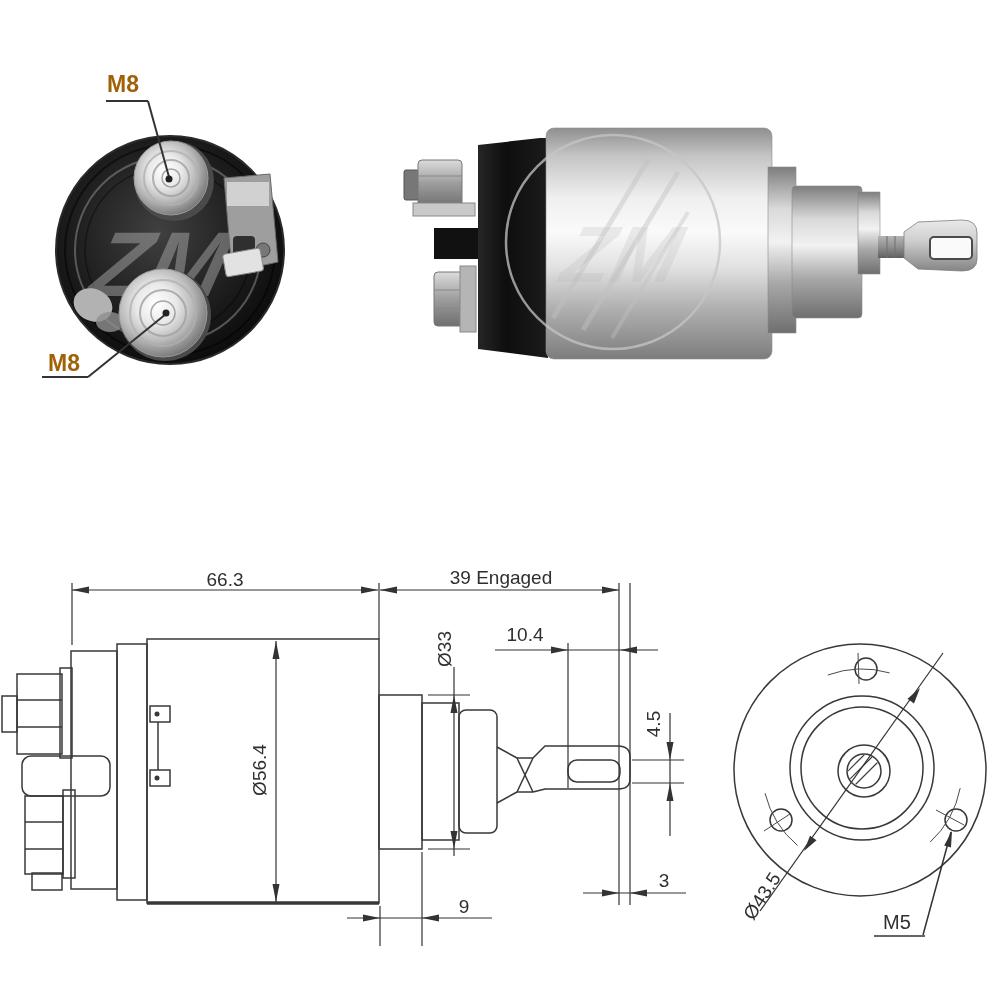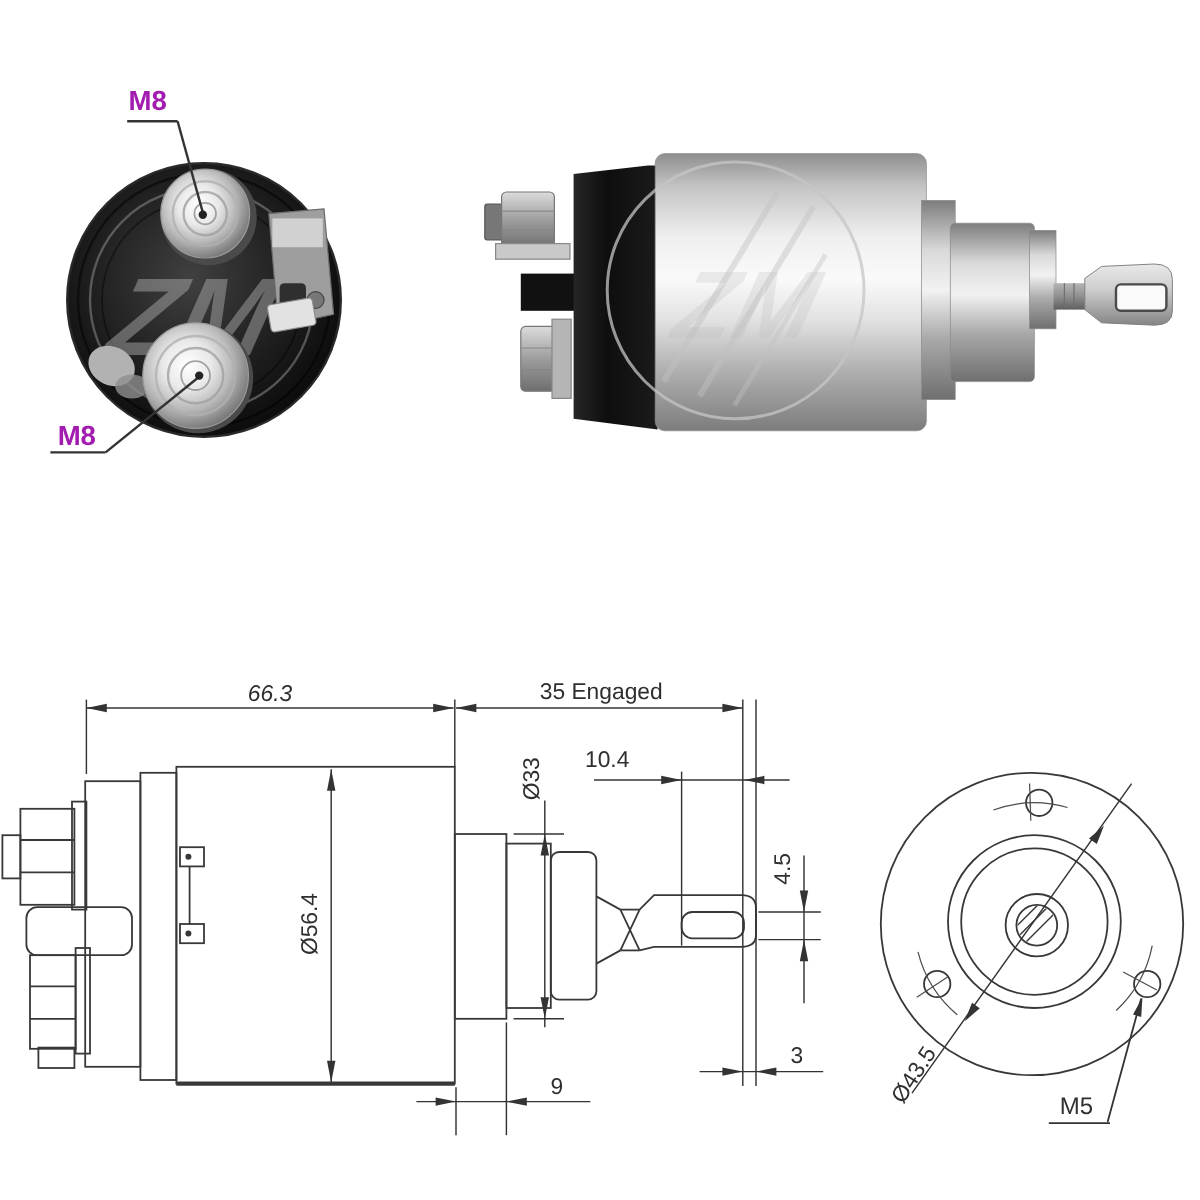--- a/index.html
+++ b/index.html
@@ -3,21 +3,21 @@
 <meta charset="utf-8">
 <style>
   html,body{margin:0;padding:0;background:#fff;}
   #canvas{position:relative;width:1000px;height:1000px;background:#fff;overflow:hidden;
           font-family:"Liberation Sans",sans-serif;}
   #art{position:absolute;left:0;top:0;}
   .dim{position:absolute;transform:translate(-50%,-50%);font-size:19px;color:#2f2f2f;
        white-space:nowrap;line-height:1;}
   .rot90{transform:translate(-50%,-50%) rotate(-90deg);}
   .rot57{transform:translate(-50%,-50%) rotate(-57deg);}
-  .callout{font-size:23px;font-weight:700;color:#a21caf;}
+  .callout{font-size:23px;font-weight:700;color:#a16207;}
   .m5{font-size:20px;font-weight:400;}
 </style>
 </head>
 <body>
 
 <div id="canvas">
 
 <svg id="art" width="1000" height="1000" viewBox="0 0 1000 1000">
   <defs>
     <radialGradient id="term" cx="42%" cy="40%" r="65%">
@@ -262,23 +262,23 @@
     <polygon points="920,688 914,703.4 907.5,698.7" fill="#333" stroke="none"></polygon>
     <line x1="874" y1="936" x2="925" y2="936" stroke-width="1.5"></line>
     <line x1="923" y1="935" x2="951" y2="832" stroke-width="1.5"></line>
     <polygon points="952,831 951,847.4 944.2,845.4" fill="#333" stroke="none"></polygon>
   </g>
 </svg>
 
 <div class="dim callout" style="left:123px;top:84px;">M8</div>
 <div class="dim callout" style="left:64px;top:363px;">M8</div>
 
-<div class="dim" style="left:225px;top:579px;font-style:italic;">66.3</div>
-<div class="dim" style="left:501px;top:577px;">35 Engaged</div>
-<div class="dim" style="left:506px;top:634px;">10.4</div>
+<div class="dim" style="left:225px;top:579px;">66.3</div>
+<div class="dim" style="left:501px;top:577px;">39 Engaged</div>
+<div class="dim" style="left:525px;top:634px;">10.4</div>
 <div class="dim rot90" style="left:444px;top:649px;">Ø33</div>
 <div class="dim rot90" style="left:259px;top:770px;">Ø56.4</div>
 <div class="dim rot90" style="left:653px;top:724px;">4.5</div>
 <div class="dim" style="left:664px;top:880px;">3</div>
 <div class="dim" style="left:464px;top:906px;">9</div>
 <div class="dim rot57" style="left:762px;top:896px;">Ø43.5</div>
 <div class="dim m5" style="left:897px;top:922px;">M5</div>
 
 </div>
 

